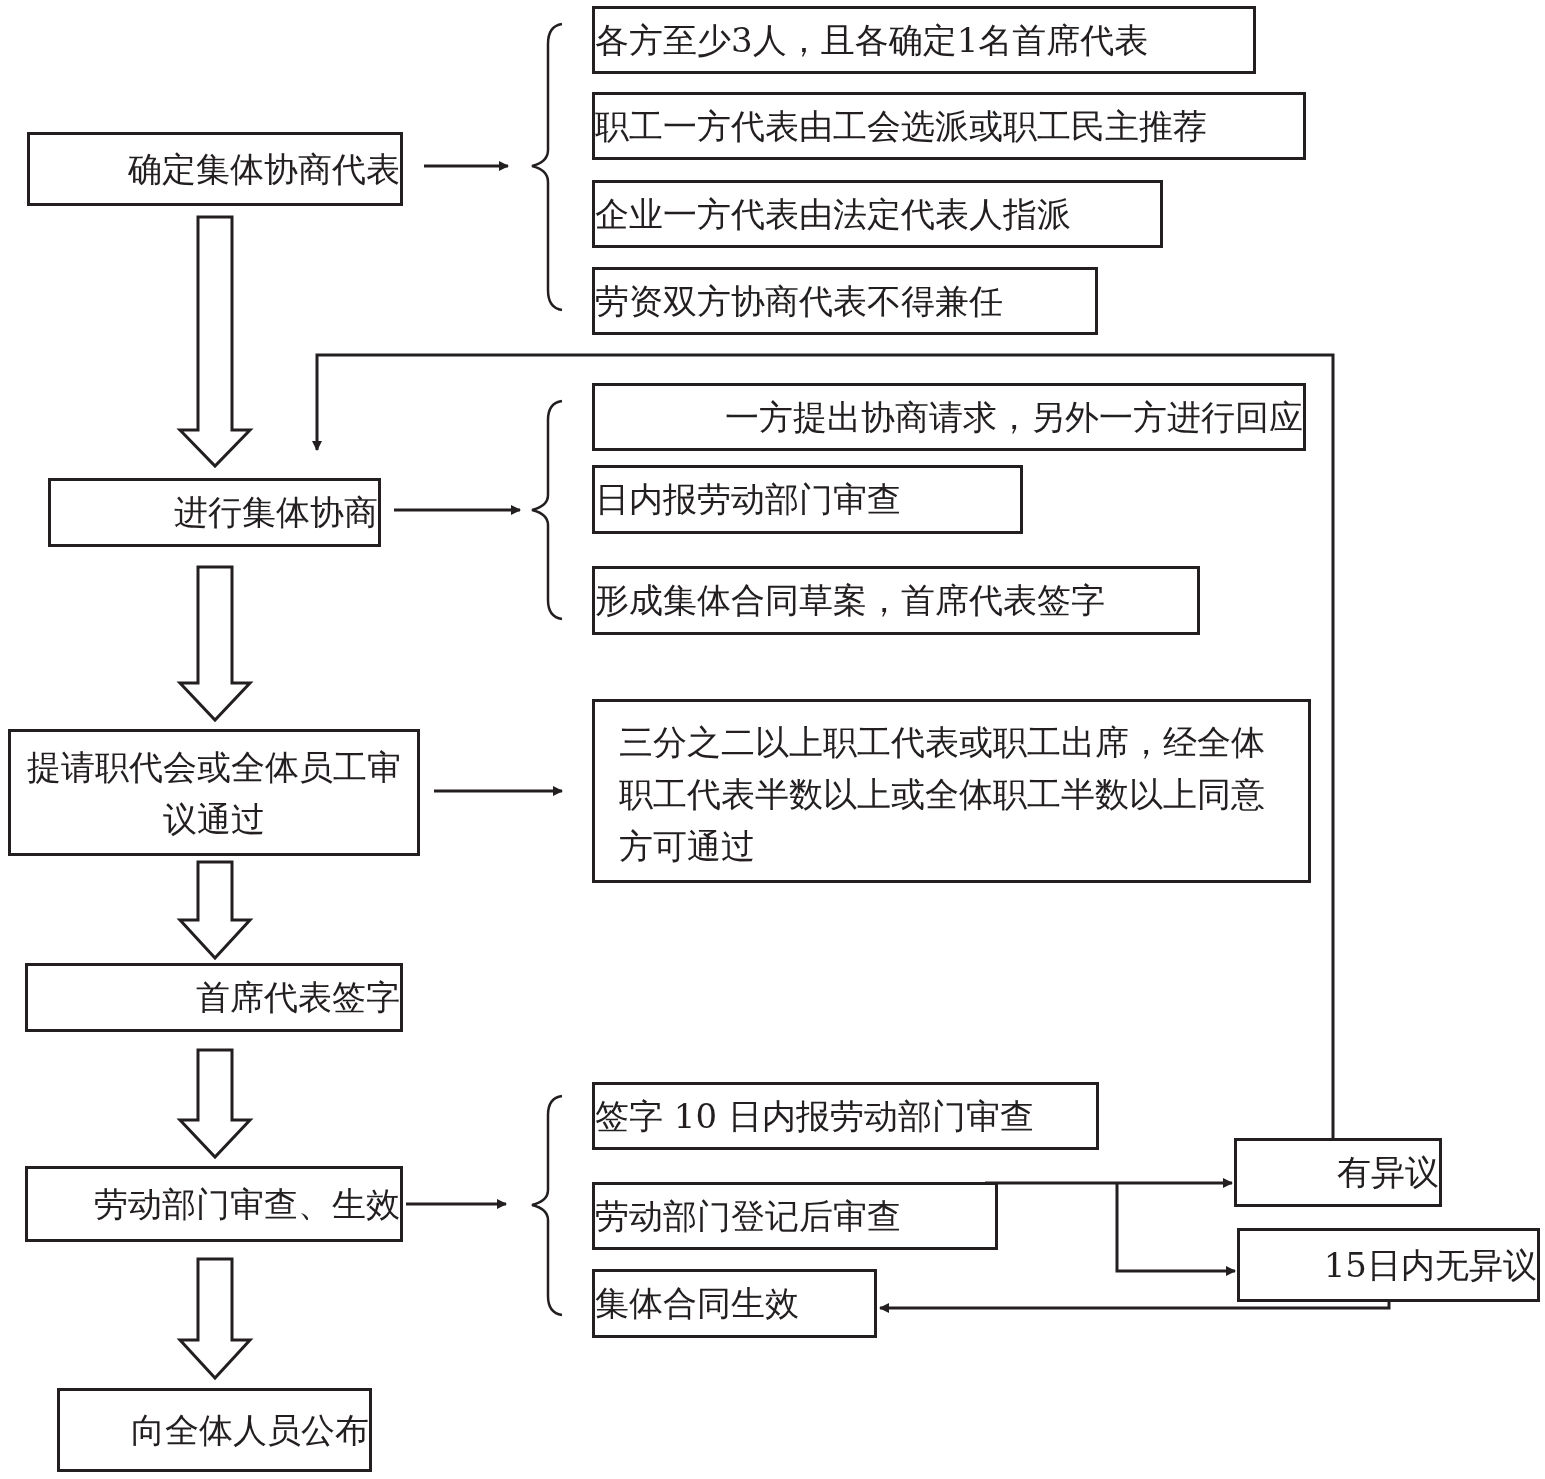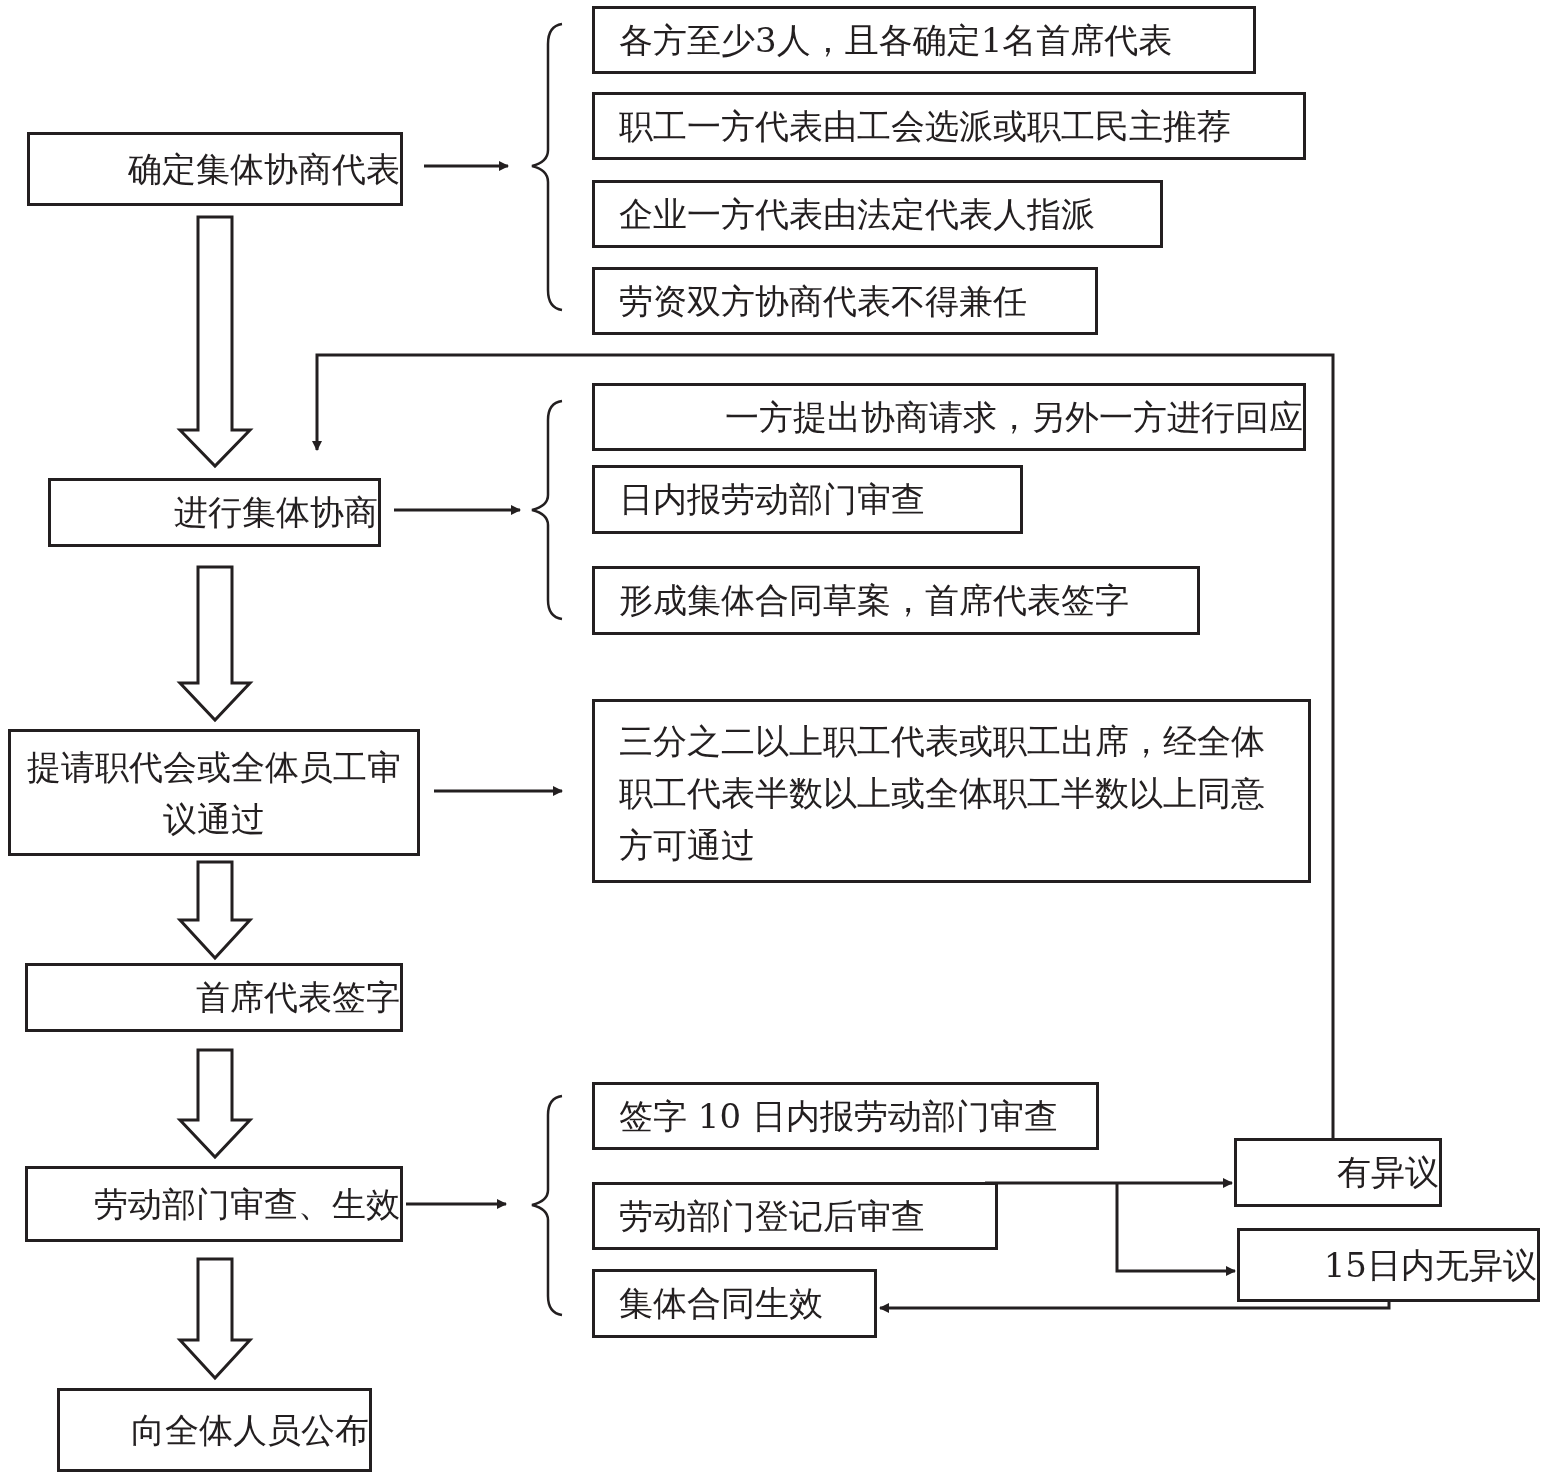--- a/index.html
+++ b/index.html
@@ -3,21 +3,21 @@
   <meta charset="utf-8">
   <style>
     html, body { margin: 0; padding: 0; background: #ffffff; }
     body { width: 1545px; height: 1479px; position: relative; overflow: hidden;
            font-family: "DejaVu Serif", "Liberation Serif", serif; color: #231f20; }
     svg.lines { position: absolute; left: 0; top: 0; }
     .box { position: absolute; box-sizing: border-box; border: 3px solid #231f20;
            background: #fff; display: flex; align-items: center; white-space: nowrap;
            font-size: 34px; line-height: 1.3; }
     .box.center { justify-content: flex-end; text-align: center; }
-    .box.left { justify-content: flex-start; padding-left: 24px; }
+    .box.left { justify-content: flex-start; }
     .box.multi { white-space: normal; align-items: flex-start; padding: 14px 16px 0 24px; line-height: 52px; }
     .box.wrap2 { white-space: normal; line-height: 52px; padding: 0 8px; }
   </style>
 </head>
 <body>
 
 <svg class="lines" width="1545" height="1479" viewBox="0 0 1545 1479">
   <defs>
     <marker id="ah" markerWidth="10" markerHeight="10" refX="9" refY="5" orient="auto" markerUnits="userSpaceOnUse" viewBox="0 0 10 10">
       <path d="M0,0 L10,5 L0,10 z" fill="#231f20"></path>
@@ -83,21 +83,21 @@
 <div class="box left" style="left:592px;top:383px;width:714px;height:68px;justify-content:flex-end;">
   <span>一方提出协商请求，另外一方进行回应</span>
 </div>
 <div class="box left" style="left:592px;top:465px;width:431px;height:69px;">
   <span>日内报劳动部门审查</span>
 </div>
 <div class="box left" style="left:592px;top:566px;width:608px;height:69px;">
   <span>形成集体合同草案，首席代表签字</span>
 </div>
 
-<div class="box multi" style="left:592px;top:699px;width:719px;height:184px;font-family:Liberation Serif, serif;">
+<div class="box multi" style="left:592px;top:699px;width:719px;height:184px;">
   <span>三分之二以上职工代表或职工出席，经全体职工代表半数以上或全体职工半数以上同意方可通过</span>
 </div>
 
 <div class="box left" style="left:592px;top:1082px;width:507px;height:68px;">
   <span>签字 10 日内报劳动部门审查</span>
 </div>
 <div class="box left" style="left:592px;top:1182px;width:406px;height:68px;">
   <span>劳动部门登记后审查</span>
 </div>
 <div class="box left" style="left:592px;top:1269px;width:285px;height:69px;">

